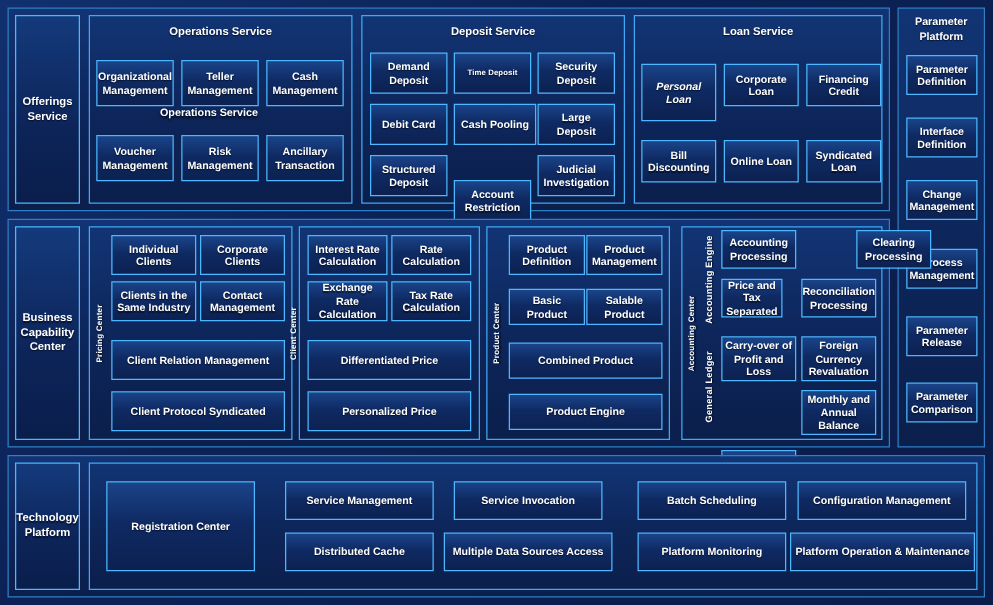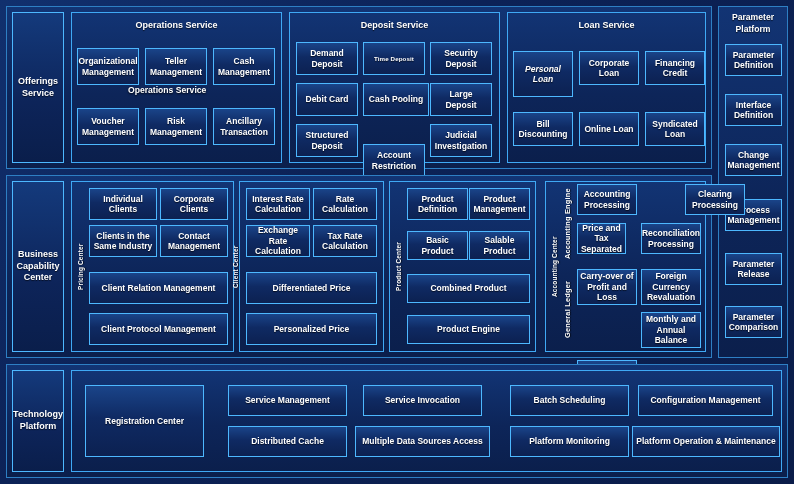--- a/index.html
+++ b/index.html
@@ -174,21 +174,21 @@
     </div>
   </div>
 
   <div class="panel" style="left:71px; top:181px; width:163px; height:171px;"></div>
   <div class="vlabel" style="left:74px; top:181px; width:12px; height:171px;">Pricing Center</div>
   <div class="leafbox" style="left:89px; top:188px; width:68px; height:32px;">Individual Clients</div>
   <div class="leafbox" style="left:160px; top:188px; width:68px; height:32px;">Corporate Clients</div>
   <div class="leafbox" style="left:89px; top:225px; width:68px; height:32px;">Clients in the Same Industry</div>
   <div class="leafbox" style="left:160px; top:225px; width:68px; height:32px;">Contact Management</div>
   <div class="leafbox" style="left:89px; top:272px; width:139px; height:32px;">Client Relation Management</div>
-  <div class="leafbox" style="left:89px; top:313px; width:139px; height:32px;">Client Protocol Management</div>
+  <div class="leafbox" style="left:89px; top:313px; width:139px; height:32px;">Client Protocol Syndicated</div>
 
   <div class="panel" style="left:239px; top:181px; width:145px; height:171px;"></div>
   <div class="vlabel" style="left:229px; top:181px; width:12px; height:171px;">Client Center</div>
   <div class="leafbox" style="left:246px; top:188px; width:64px; height:32px;">Interest Rate Calculation</div>
   <div class="leafbox" style="left:313px; top:188px; width:64px; height:32px;">Rate Calculation</div>
   <div class="leafbox" style="left:246px; top:225px; width:64px; height:32px;">Exchange Rate Calculation</div>
   <div class="leafbox" style="left:313px; top:225px; width:64px; height:32px;">Tax Rate Calculation</div>
   <div class="leafbox" style="left:246px; top:272px; width:131px; height:32px;">Differentiated Price</div>
   <div class="leafbox" style="left:246px; top:313px; width:131px; height:32px;">Personalized Price</div>
 

